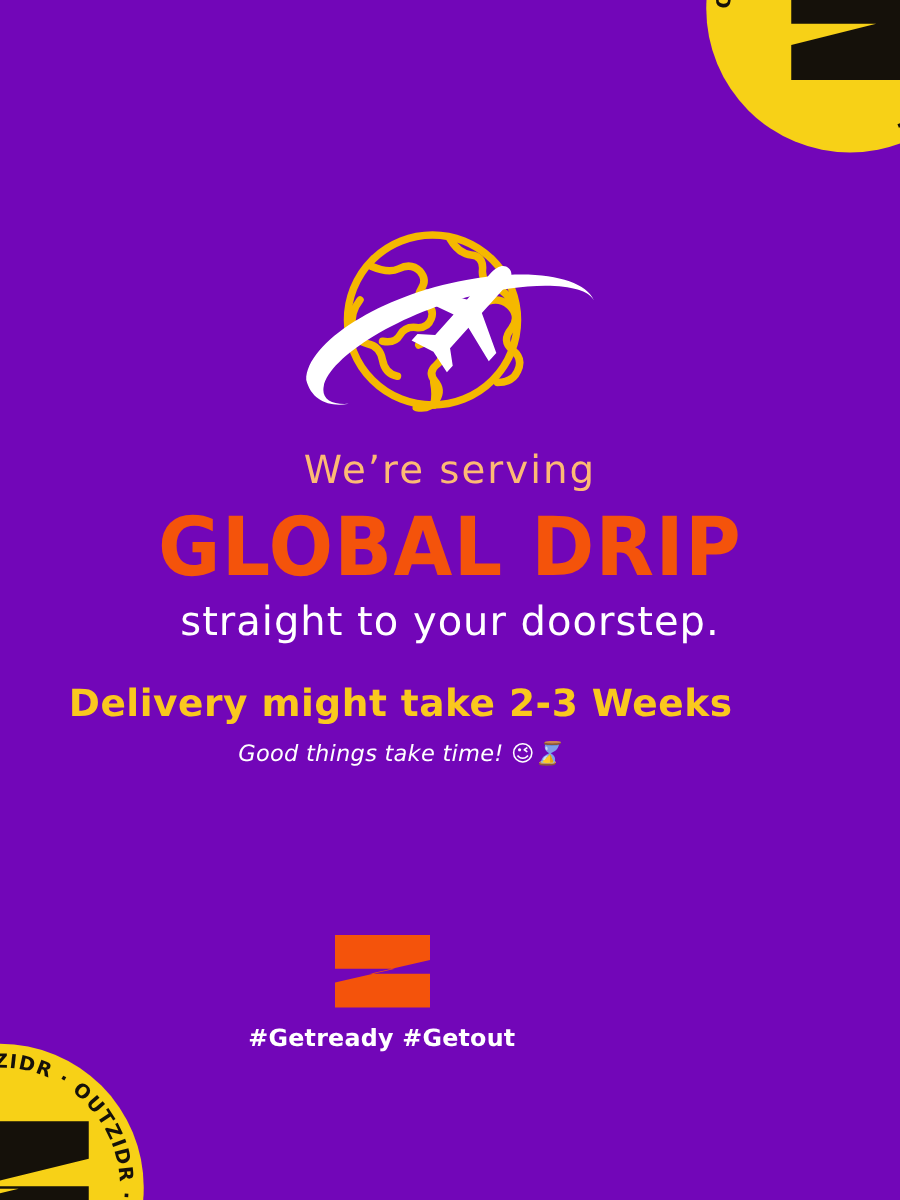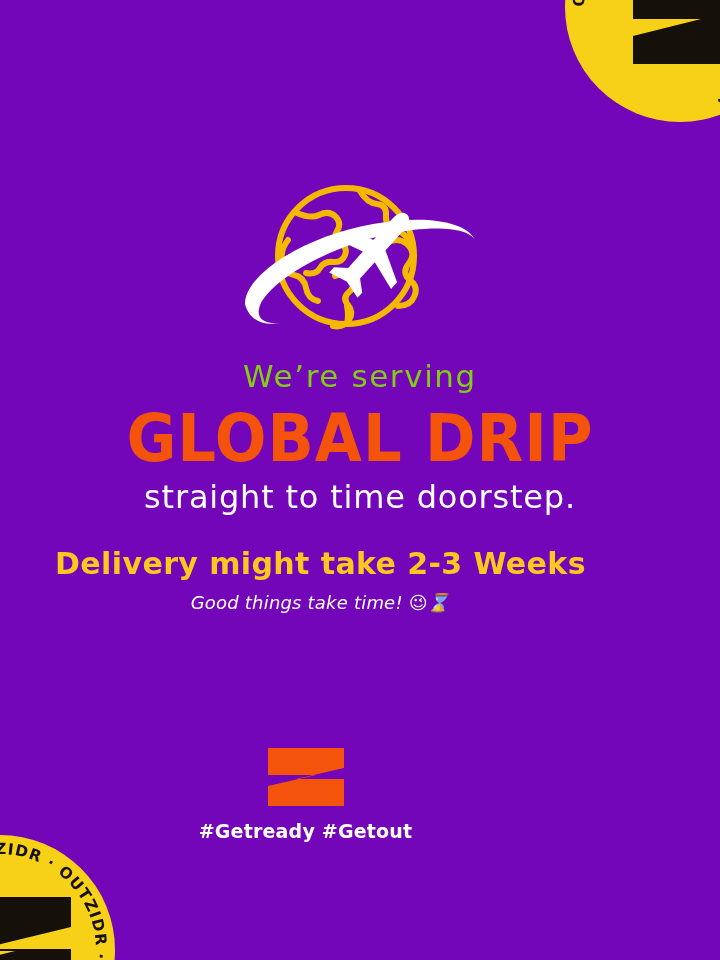--- a/index.html
+++ b/index.html
@@ -54,21 +54,21 @@
 
   
   #copy {
     position: absolute;
     left: 0;
     top: 360px;
     width: 720px;
     text-align: center;
   }
   #headline-top {
-    color: #84cc16;
+    color: #fdba74;
     font-size: 31px;
     font-weight: 400;
     letter-spacing: 1.6px;
     line-height: 1.05;
     margin: 0;
   }
   #headline-main {
     color: #f4530b;
     font-size: 65px;
     font-weight: 900;
@@ -146,21 +146,21 @@
       <path d="M10 126 C 10 96, 70 58, 138 46 C 192 36, 232 44, 240 62 C 234 50, 198 46, 150 57 C 86 71, 28 108, 24 131 C 22 141, 30 146, 44 145 C 28 148, 14 142, 10 126 Z" fill="#ffffff"></path>
       <g fill="#ffffff" transform="translate(151,15) rotate(42)">
         <path d="M30 2 c5 0 8 5 8 13 l0 28 l30 16 l0 9 l-30 -9 l0 22 l11 9 l0 7 l-19 -5 l-19 5 l0 -7 l11 -9 l0 -22 l-30 9 l0 -9 l30 -16 l0 -28 c0 -8 3 -13 8 -13 z"></path>
       </g>
     </svg>
   </div>
 
   <div id="copy">
     <p id="headline-top">We’re serving</p>
     <p id="headline-main">GLOBAL DRIP</p>
-    <p id="headline-bottom">straight to time doorstep.</p>
+    <p id="headline-bottom">straight to your doorstep.</p>
   </div>
 
   <div id="delivery">
     <p id="delivery-line">Delivery might take 2-3 Weeks</p>
     <p id="delivery-sub">Good things take time! 😉⌛</p>
   </div>
 
   <div id="footer">
     <svg id="z-logo" width="80" height="62" viewBox="0 0 80 62">
       <path d="M2 2 L78 2 L78 22 L30 33 L78 33 L78 60 L2 60 L2 40 L50 29 L2 29 Z" fill="#f4530b"></path>

